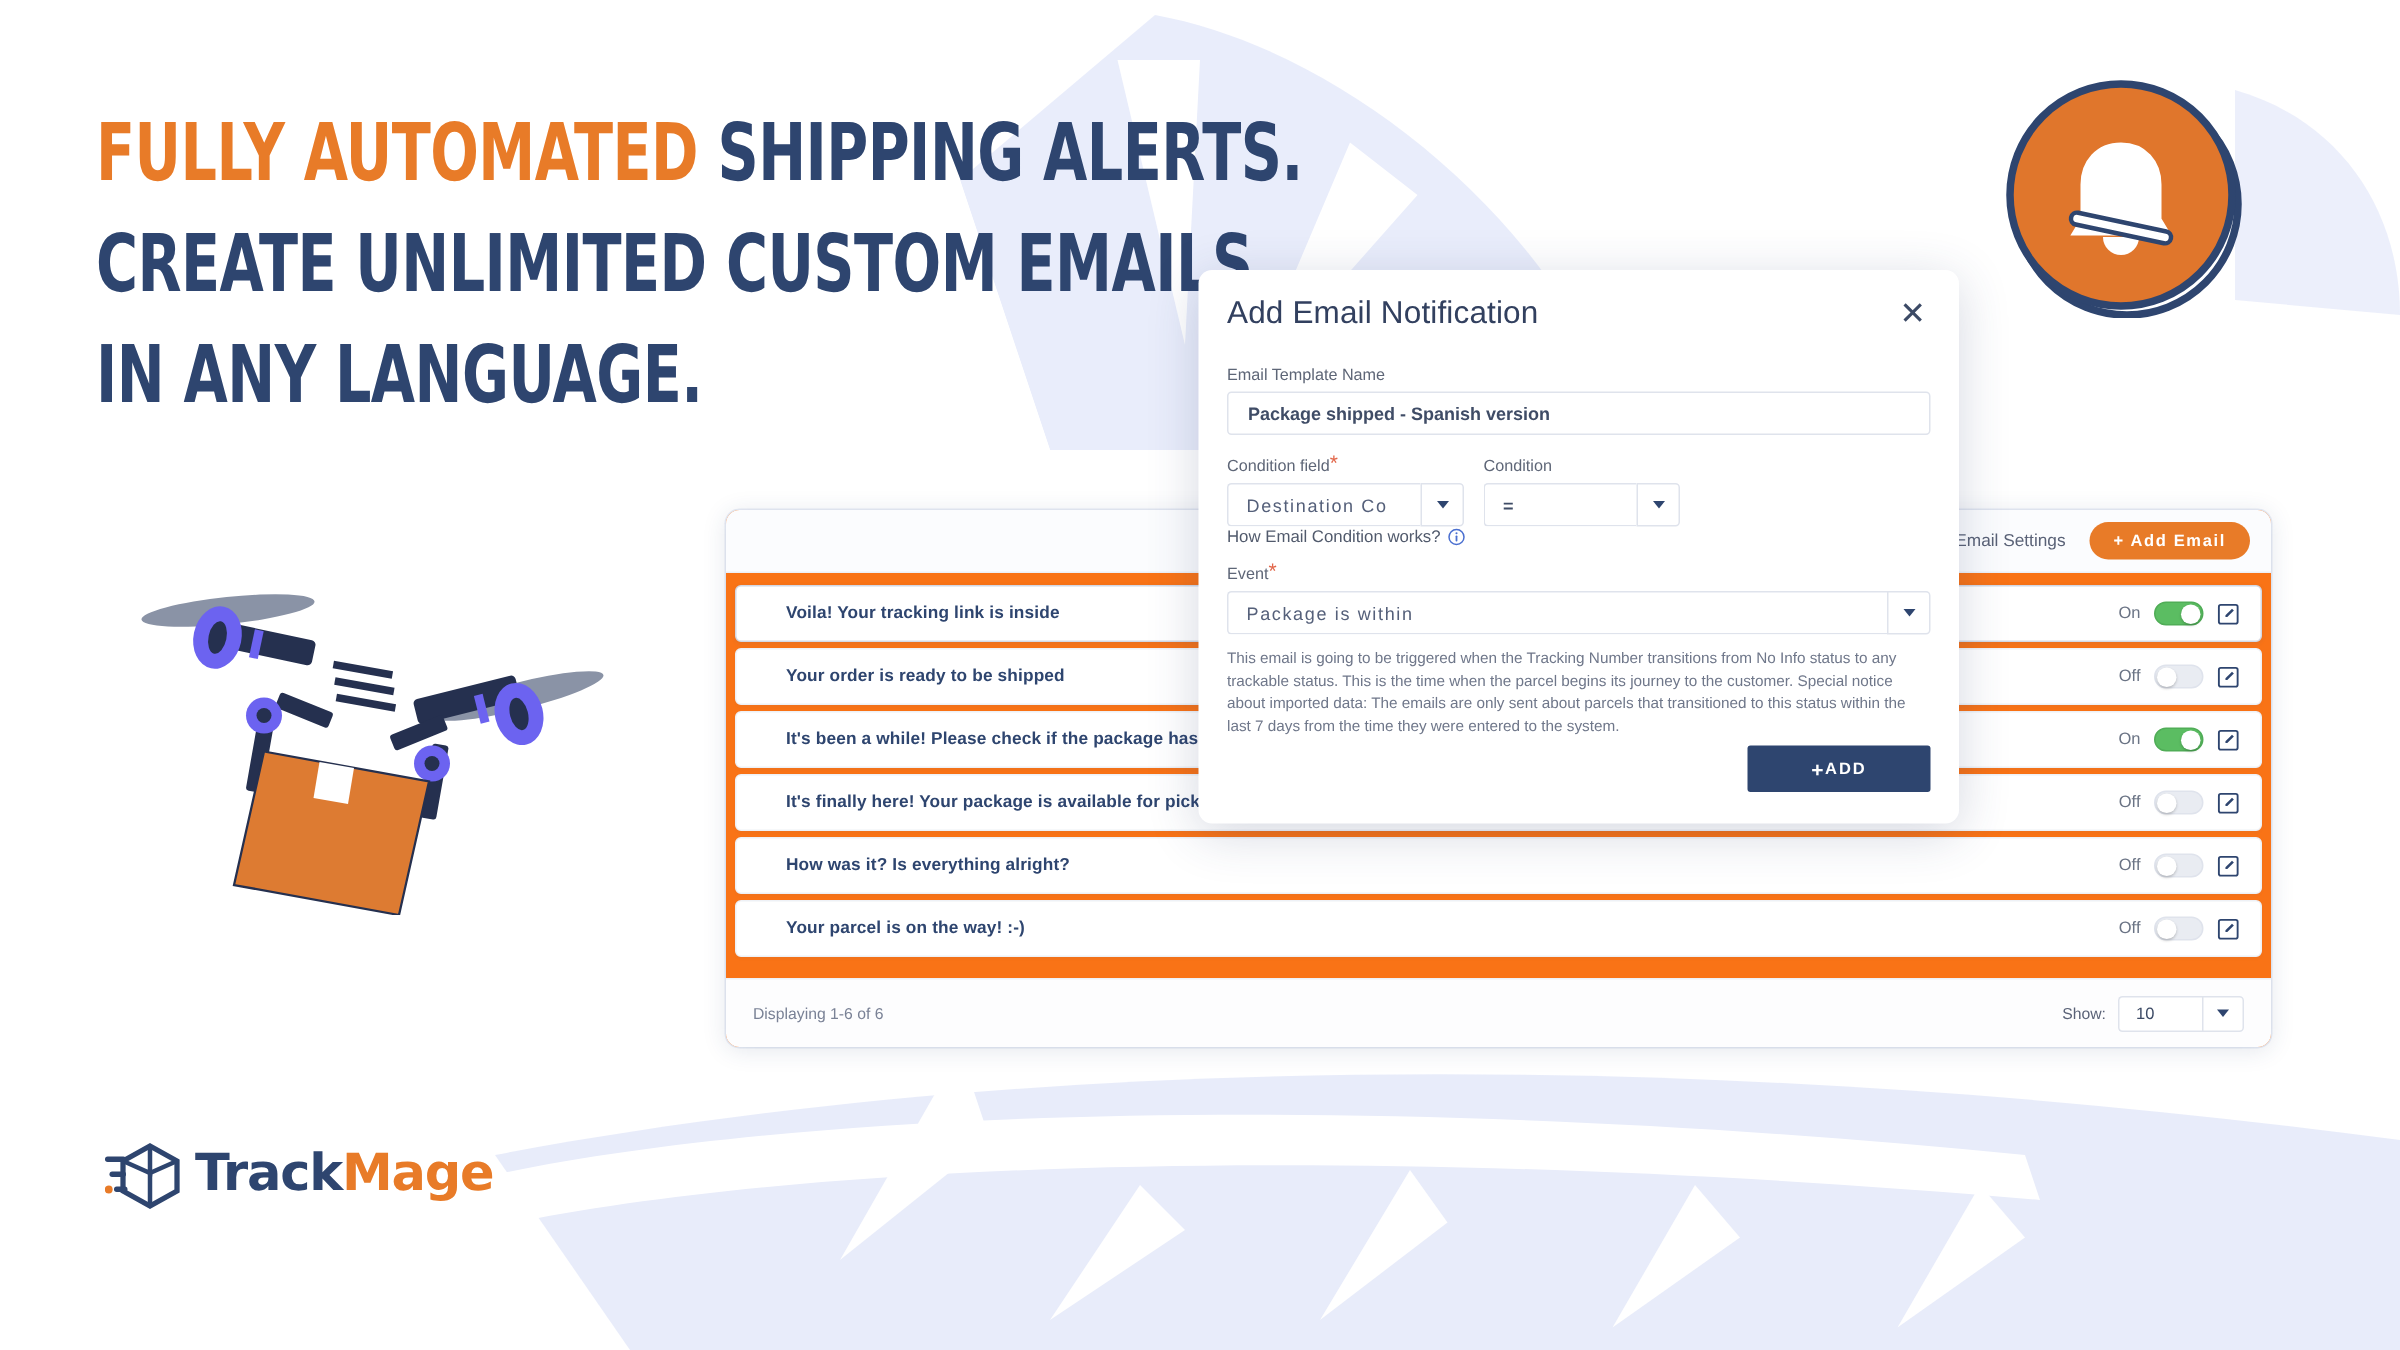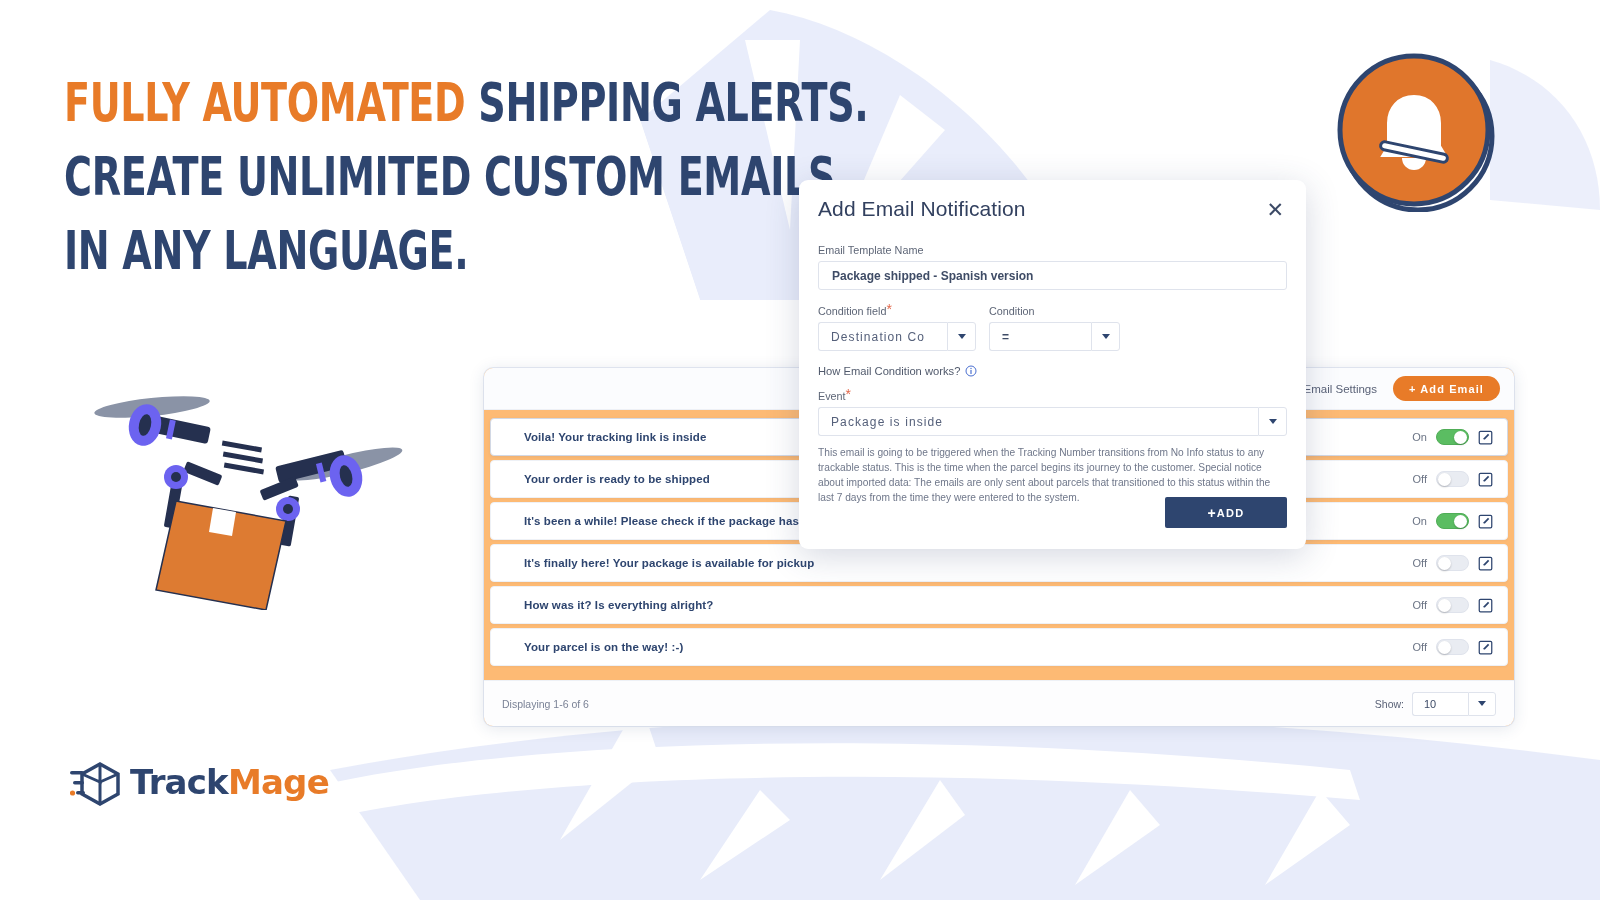--- a/index.html
+++ b/index.html
@@ -42,22 +42,22 @@
   .logo-text {
     position:absolute; left:60px; top:2px;
     font-family:"DejaVu Sans", sans-serif;
     font-weight:700; font-size:34px; letter-spacing:-0.8px;
     color:#2e456f; white-space:nowrap;
   }
   .logo-text .lg-orange { color:#e87b28; }
 
   
   .panel {
-    position:absolute; left:484px; top:368px; width:1030px; height:358px;
-    background:#fdba74;
+    position:absolute; left:484px; top:340px; width:1030px; height:358px;
+    background:#f97316;
     border-radius:9px;
     box-shadow: 0 2px 16px rgba(40,60,110,0.13), 0 0 0 1px rgba(230,234,244,0.9);
     overflow:hidden;
   }
   .panel-header {
     height:42px; display:flex; align-items:center; justify-content:flex-end;
     padding-right:14px; gap:16px;
     background:#fbfcfe;
     border-bottom:1px solid #edf0f6;
   }
@@ -165,21 +165,21 @@
   .sel .sel-arrow {
     width:29px; border:1px solid #dfe3ec; background:#fff;
     display:flex; align-items:center; justify-content:center;
     border-radius:0 3px 3px 0;
   }
   .cond-grid {
     display:grid; grid-template-columns:158px 131px 1fr; gap:13px;
     margin-top:11px;
   }
   .how-works {
-    margin-top:14px; font-size:11.2px; color:#515a6c;
+    margin-top:1px; font-size:11.2px; color:#515a6c;
     display:flex; align-items:center; gap:5px;
   }
   .info-ic { width:12px; height:12px; display:block; }
   .event-block { margin-top:9px; }
   .desc {
     margin-top:9px; font-size:10.2px; line-height:15px; color:#6f778a;
   }
   .add-btn {
     position:absolute; right:19px; bottom:21px;
     width:122px; height:31px; background:#2e456f; color:#fff;
@@ -434,21 +434,21 @@
       <svg class="info-ic" viewBox="0 0 24 24">
         <circle cx="12" cy="12" r="10" fill="none" stroke="#4a6fd0" stroke-width="2"></circle>
         <circle cx="12" cy="7" r="1.4" fill="#4a6fd0"></circle>
         <rect x="10.8" y="10" width="2.4" height="8" rx="1" fill="#4a6fd0"></rect>
       </svg>
     </div>
 
     <div class="event-block">
       <span class="fld-label"><span>Event</span><span class="req">*</span></span>
       <div class="sel">
-        <div class="sel-val">Package is inside</div>
+        <div class="sel-val">Package is within</div>
         <div class="sel-arrow">
             <span class="caret"></span>
           </div>
       </div>
     </div>
 
     <div class="desc">This email is going to be triggered when the Tracking Number transitions from No Info status to any trackable status. This is the time when the parcel begins its journey to the customer. Special notice about imported data: The emails are only sent about parcels that transitioned to this status within the last 7 days from the time they were entered to the system.</div>
 
     <button class="add-btn">
       <span class="plus">+</span>

